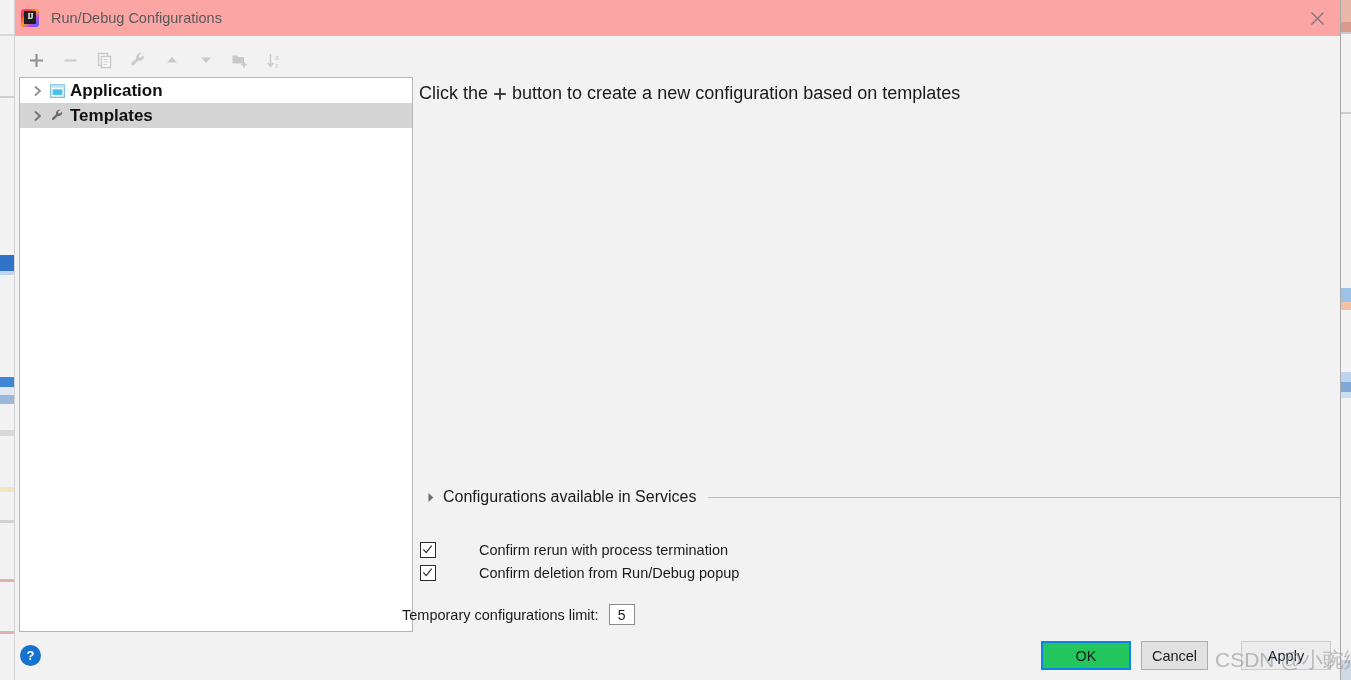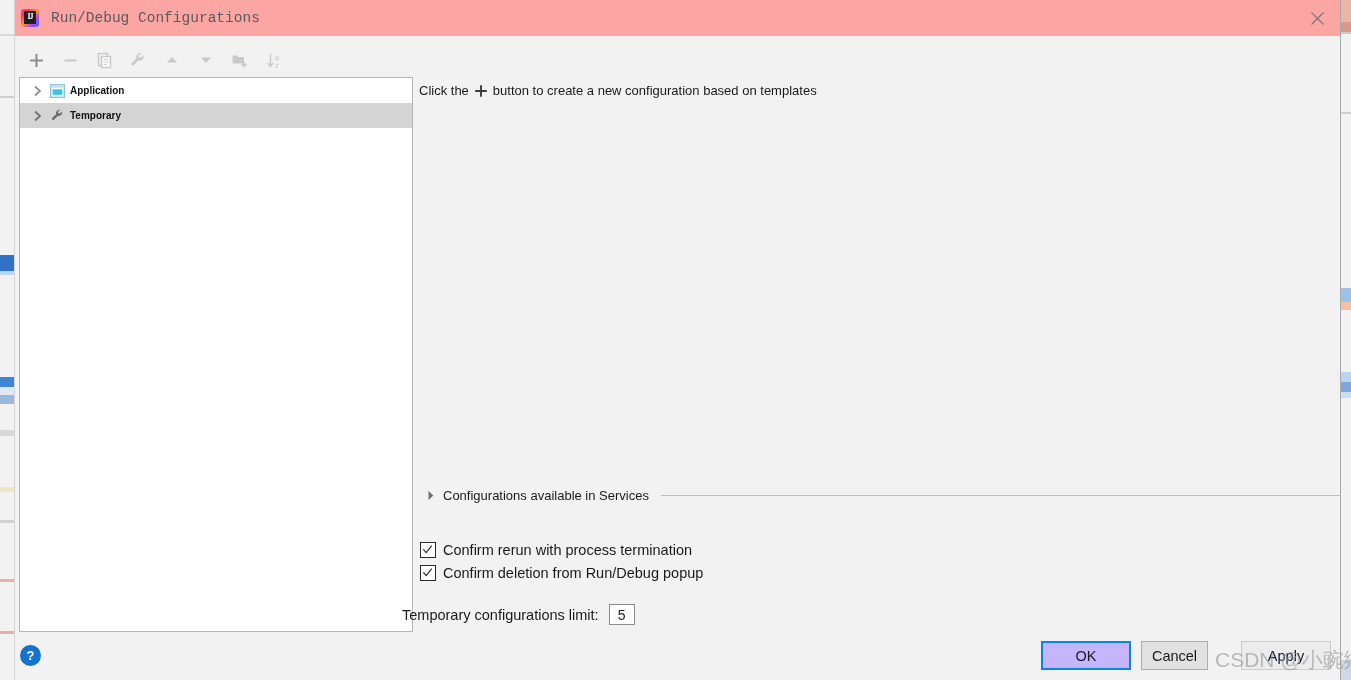--- a/index.html
+++ b/index.html
@@ -71,21 +71,21 @@
     font-weight: bold;
     font-family: "Liberation Serif", serif;
     text-align: center;
     line-height: 11px;
     letter-spacing: -1px;
   }
   #window-title {
     margin-left: 12px;
     font-size: 14.5px;
     color: #5a5a5a;
-    font-family: Liberation Mono, monospace;
+    font-family: Liberation Sans, sans-serif;
   }
   #close-button {
     position: absolute;
     right: 0; top: 0;
     width: 46px; height: 36px;
     display: flex;
     align-items: center;
     justify-content: center;
   }
   #close-button svg { display:block; }
@@ -113,21 +113,21 @@
     width: 392px; height: 553px;
     background: #ffffff;
     border: 1px solid #b6b6b6;
     overflow: hidden;
   }
   .tree-row {
     height: 25px;
     display: flex;
     align-items: center;
     padding-left: 8px;
-    font-size: 10px;
+    font-size: 17px;
     font-weight: bold;
     color: #111111;
     font-family: "Liberation Sans", sans-serif;
   }
   .tree-row.selected { background: #d4d4d4; }
   .tree-arrow {
     width: 18px;
     display: flex;
     align-items: center;
     justify-content: center;
@@ -141,59 +141,60 @@
     flex: none;
   }
   .tree-label { margin-left: 2px; }
 
   
   #hint-row {
     position: absolute;
     left: 404px; top: 83px;
     display: flex;
     align-items: center;
-    font-size: 13px;
+    font-size: 18px;
     color: #1a1a1a;
     white-space: nowrap;
   }
   #hint-plus { margin: 0 5px; display: inline-flex; align-items: center; }
 
   #services-row {
     position: absolute;
     left: 408px; top: 488px;
     width: 918px;
     display: flex;
     align-items: center;
   }
   #services-arrow {
     width: 16px;
     display: flex; align-items: center; justify-content: center;
     flex: none;
   }
   #services-label {
-    font-size: 13px;
+    font-size: 16px;
     color: #1a1a1a;
     white-space: nowrap;
     margin-left: 4px;
   }
   #services-line {
     flex: 1;
     height: 1px;
     background: #bdbdbd;
     margin-left: 12px;
   }
 
   .check-row {
     position: absolute;
     left: 405px;
     display: flex;
     align-items: flex-end;
     font-size: 14.5px;
     color: #1a1a1a;
     white-space: nowrap;
+    gap: 36px;
   }
   #check-rerun { top: 542px; }
   #check-delete { top: 565px; }
   .checkbox {
     width: 14px; height: 14px;
     border: 1px solid #2b2b2b;
     background: #ffffff;
     margin-right: 7px;
     position: relative;
     flex: none;
@@ -248,21 +249,21 @@
     justify-content: center;
     font-size: 14.5px;
     color: #1a1a1a;
     box-sizing: border-box;
     font-family: "Liberation Sans", sans-serif;
   }
   #ok-button {
     left: 1026px; top: 641px;
     width: 90px;
     border: 2px solid #0a84e8;
-    background: #c4b5fd;
+    background: #22c55e;
   }
   #cancel-button {
     left: 1126px; top: 641px;
     width: 67px;
   }
   #apply-button {
     left: 1226px; top: 641px;
     width: 90px;
     color: #0f172a;
     border-color: #cccccc;
@@ -403,21 +404,21 @@
       <span class="tree-arrow">
         <svg width="9" height="12" viewBox="0 0 9 12">
           <path d="M2 1.5 L7 6 L2 10.5" stroke="#6f6f6f" stroke-width="1.7" fill="none"></path>
         </svg>
       </span>
       <span class="tree-icon">
         <svg width="15" height="15" viewBox="0 0 18 18">
           <path d="M12.6 2.2 a4.2 4.2 0 0 0 -5.3 5.2 L2.6 12 a1.5 1.5 0 0 0 2.1 2.1 l4.6 -4.6 a4.2 4.2 0 0 0 5.2 -5.3 l-2.4 2.4 l-2.2 -0.2 l-0.2 -2.2 z" fill="#6b6b6b"></path>
         </svg>
       </span>
-      <span class="tree-label">Temporary</span>
+      <span class="tree-label">Templates</span>
     </div>
   </div>
 
   <div id="hint-row">
     <span>Click the</span>
     <span id="hint-plus">
       <svg width="14" height="14" viewBox="0 0 14 14">
         <path d="M7 1.2 L7 12.8 M1.2 7 L12.8 7" stroke="#3c3c3c" stroke-width="1.9" fill="none"></path>
       </svg>
     </span>

